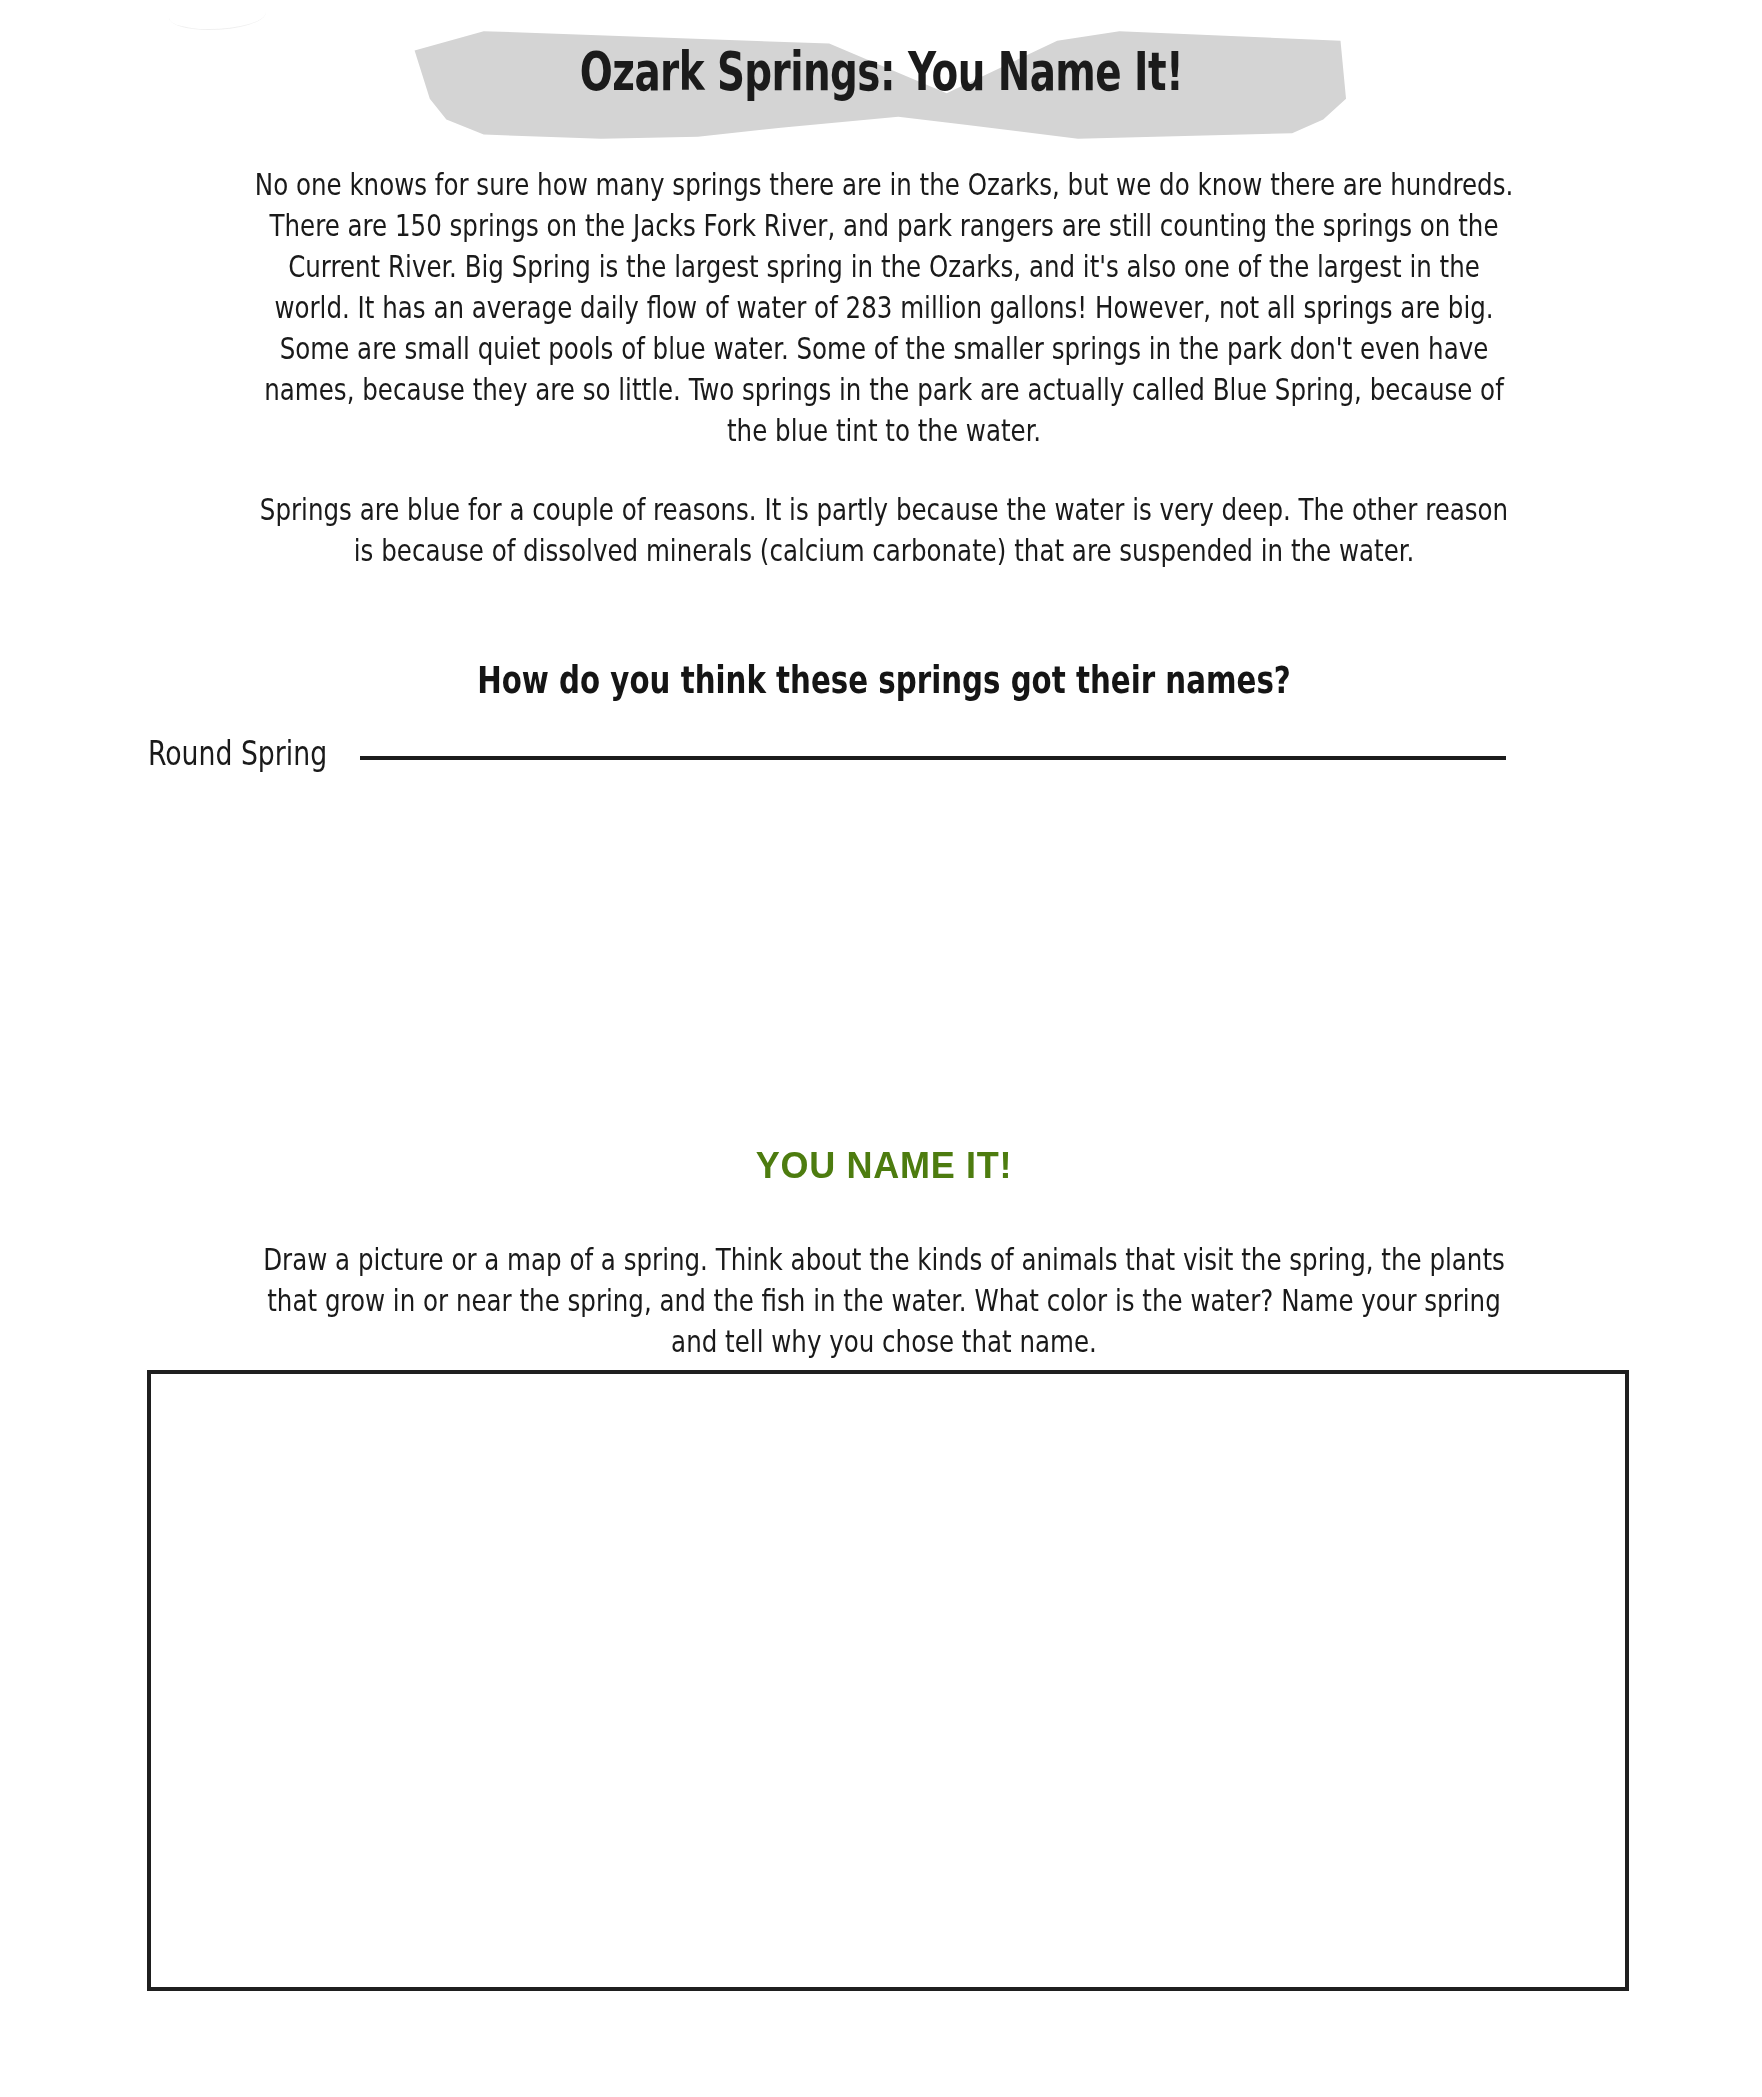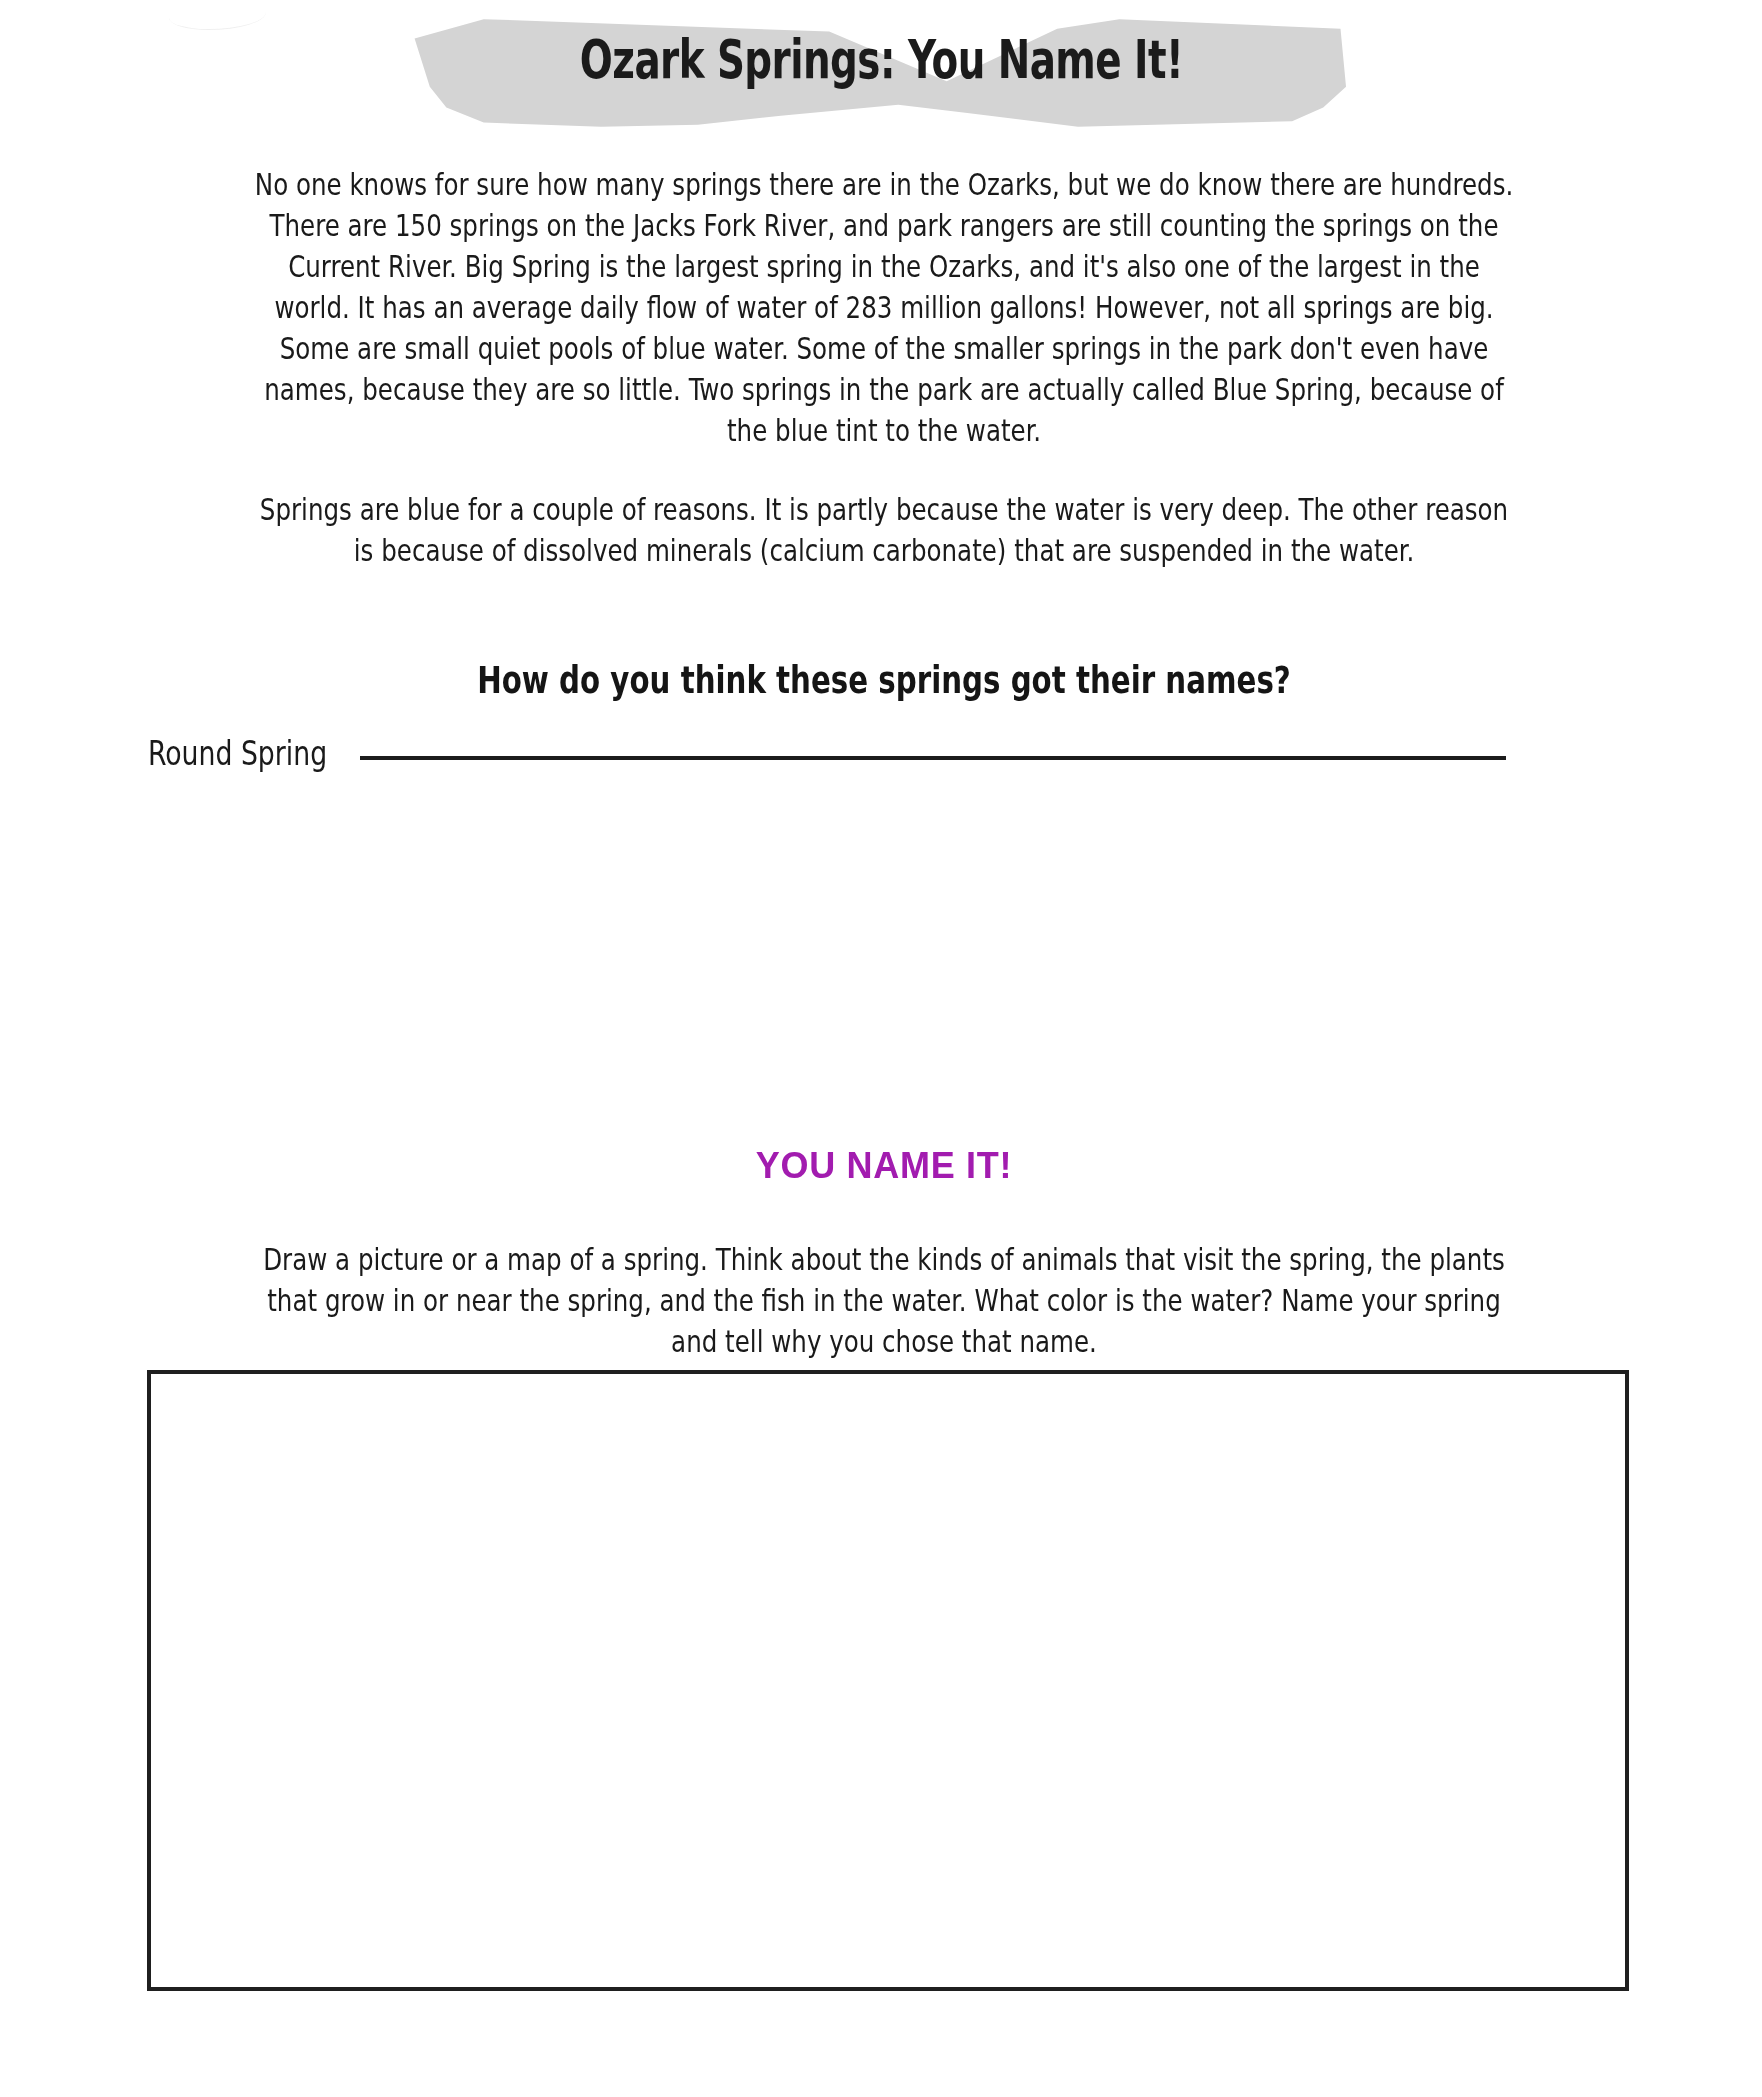--- a/index.html
+++ b/index.html
@@ -13,21 +13,21 @@
     position: relative;
     overflow: hidden;
     font-family: "Liberation Sans", sans-serif;
     color: #1a1a1a;
   }
 
   
   .banner-wrap {
     position: absolute;
     left: 0;
-    top: 4px;
+    top: 16px;
     width: 1762px;
     height: 131px;
   }
   .banner-shape {
     position: absolute;
     left: 0;
     top: 0;
     width: 1762px;
     height: 131px;
   }
@@ -112,21 +112,21 @@
   #you-name-it-heading {
     position: absolute;
     left: 162px;
     top: 1115px;
     width: 1444px;
     text-align: center;
     font-family: "Liberation Sans", sans-serif;
     font-weight: bold;
     font-size: 36px;
     letter-spacing: 0.7px;
-    color: #a21caf;
+    color: #4d7c0f;
   }
 
   
   #springs-list {
     position: absolute;
     left: 148px;
     top: 734px;
     width: 1358px;
   }
   .spring-row {

